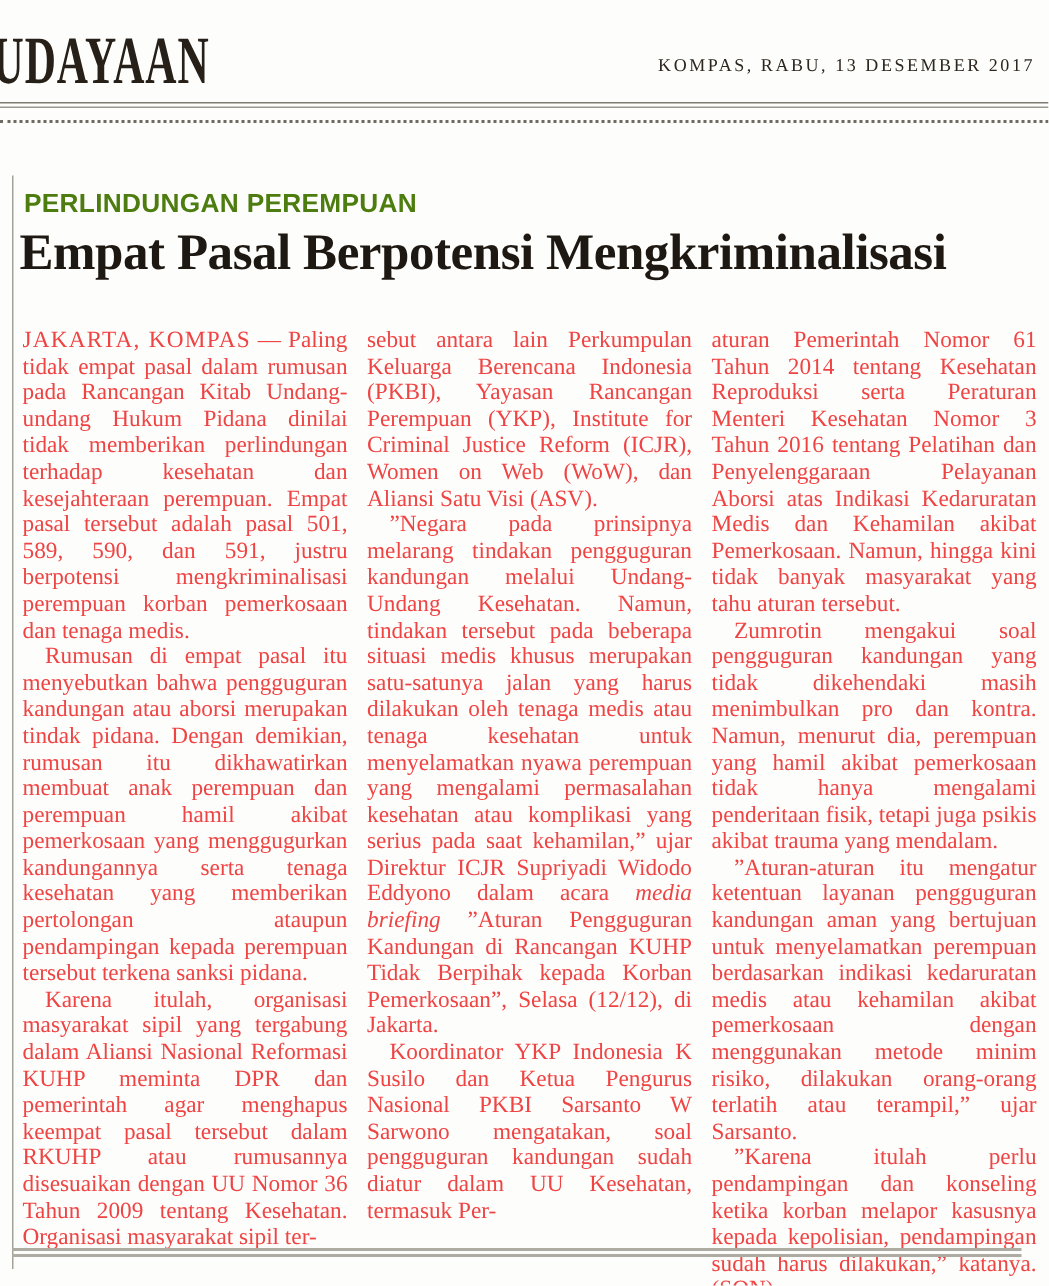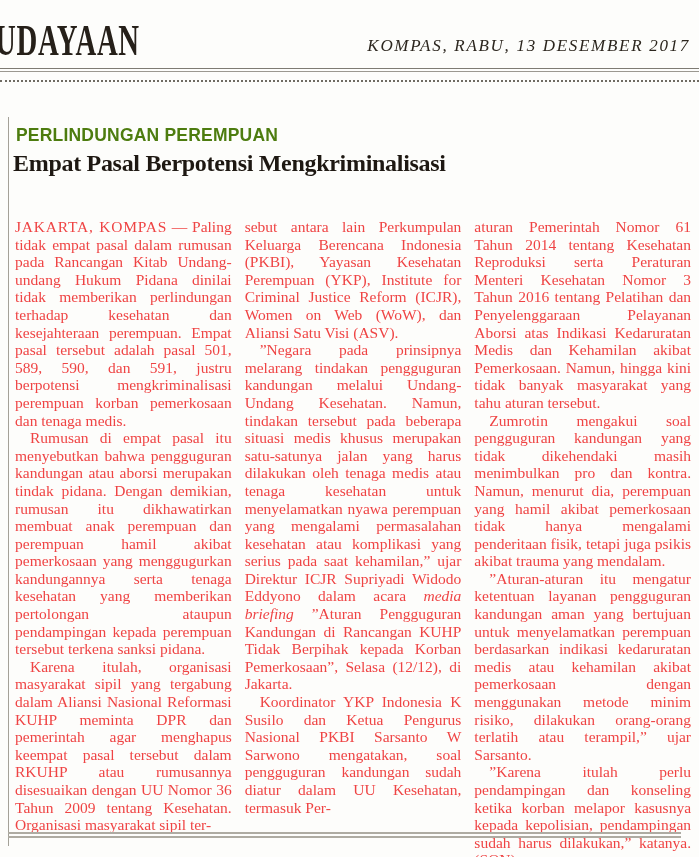--- a/index.html
+++ b/index.html
@@ -19,25 +19,24 @@
     font-size: 45px;
     letter-spacing: 1px;
     color: #262019;
     white-space: nowrap;
     transform: scaleX(0.64);
     transform-origin: left top;
   }
 
   .dateline {
     position: absolute; top: 36px; right: 9px;
-    font-size: 17px;
+    font-size: 12px;
     letter-spacing: 1.7px;
     color: #2c261e;
     white-space: nowrap;
-    font-style: italic;
   }
 
   .rule-double-top {
     position: absolute; top: 68px; left: 0; width: 699px;
     height: 2px;
     border-top: 1px solid #7e7b73;
     border-bottom: 1px solid #9b9890;
   }
 
   .rule-dotted {
@@ -56,21 +55,21 @@
     font-family: "Liberation Sans", sans-serif;
     font-weight: bold;
     font-size: 17.5px;
     letter-spacing: 0.2px;
   }
 
   .headline {
     position: absolute; left: 13px; top: 150px;
     width: 684px;
     font-weight: bold;
-    font-size: 24px;
+    font-size: 34px;
     letter-spacing: -0.3px;
     line-height: 1.12;
     color: #1e1812;
     white-space: nowrap;
   }
 
   .columns {
     position: absolute; left: 15px; top: 218px;
     width: 676px;
     display: flex;
@@ -117,21 +116,21 @@
 <div class="kicker" style="color: #4d7c0f;">PERLINDUNGAN PEREMPUAN</div>
 <h1 class="headline" style="margin:0;">Empat Pasal Berpotensi Mengkriminalisasi</h1>
 
 <div class="columns">
     <div class="col">
       <p class="para"><span class="ls">JAKARTA, KOMPAS</span><span> — Paling tidak empat pasal dalam rumusan pada Rancangan Kitab Undang-undang Hukum Pidana dinilai tidak memberikan perlindungan terhadap kesehatan dan kesejahteraan perempuan. Empat pasal tersebut adalah pasal 501, 589, 590, dan 591, justru berpotensi mengkriminalisasi perempuan korban pemerkosaan dan tenaga medis.</span></p>
       <p class="para indent"><span>Rumusan di empat pasal itu menyebutkan bahwa pengguguran kandungan atau aborsi merupakan tindak pidana. Dengan demikian, rumusan itu dikhawatirkan membuat anak perempuan dan perempuan hamil akibat pemerkosaan yang menggugurkan kandungannya serta tenaga kesehatan yang memberikan pertolongan ataupun pendampingan kepada perempuan tersebut terkena sanksi pidana.</span></p>
       <p class="para indent"><span>Karena itulah, organisasi masyarakat sipil yang tergabung dalam Aliansi Nasional Reformasi KUHP meminta DPR dan pemerintah agar menghapus keempat pasal tersebut dalam RKUHP atau rumusannya disesuaikan dengan UU Nomor 36 Tahun 2009 tentang Kesehatan. Organisasi masyarakat sipil ter-</span></p>
     </div>
     <div class="col">
-      <p class="para"><span>sebut antara lain Perkumpulan Keluarga Berencana Indonesia (PKBI), Yayasan Kesehatan Perempuan (YKP), Institute for Criminal Justice Reform (ICJR), Women on Web (WoW), dan Aliansi Satu Visi (ASV).</span></p>
+      <p class="para"><span>sebut antara lain Perkumpulan Keluarga Berencana Indonesia (PKBI), Yayasan Rancangan Perempuan (YKP), Institute for Criminal Justice Reform (ICJR), Women on Web (WoW), dan Aliansi Satu Visi (ASV).</span></p>
       <p class="para indent"><span>”Negara pada prinsipnya melarang tindakan pengguguran kandungan melalui Undang-Undang Kesehatan. Namun, tindakan tersebut pada beberapa situasi medis khusus merupakan satu-satunya jalan yang harus dilakukan oleh tenaga medis atau tenaga kesehatan untuk menyelamatkan nyawa perempuan yang mengalami permasalahan kesehatan atau komplikasi yang serius pada saat kehamilan,” ujar Direktur ICJR Supriyadi Widodo Eddyono dalam acara </span><span class="it">media briefing</span><span> ”Aturan Pengguguran Kandungan di Rancangan KUHP Tidak Berpihak kepada Korban Pemerkosaan”, Selasa (12/12), di Jakarta.</span></p>
       <p class="para indent"><span>Koordinator YKP Indonesia K Susilo dan Ketua Pengurus Nasional PKBI Sarsanto W Sarwono mengatakan, soal pengguguran kandungan sudah diatur dalam UU Kesehatan, termasuk Per-</span></p>
     </div>
     <div class="col">
       <p class="para"><span>aturan Pemerintah Nomor 61 Tahun 2014 tentang Kesehatan Reproduksi serta Peraturan Menteri Kesehatan Nomor 3 Tahun 2016 tentang Pelatihan dan Penyelenggaraan Pelayanan Aborsi atas Indikasi Kedaruratan Medis dan Kehamilan akibat Pemerkosaan. Namun, hingga kini tidak banyak masyarakat yang tahu aturan tersebut.</span></p>
       <p class="para indent"><span>Zumrotin mengakui soal pengguguran kandungan yang tidak dikehendaki masih menimbulkan pro dan kontra. Namun, menurut dia, perempuan yang hamil akibat pemerkosaan tidak hanya mengalami penderitaan fisik, tetapi juga psikis akibat trauma yang mendalam.</span></p>
       <p class="para indent"><span>”Aturan-aturan itu mengatur ketentuan layanan pengguguran kandungan aman yang bertujuan untuk menyelamatkan perempuan berdasarkan indikasi kedaruratan medis atau kehamilan akibat pemerkosaan dengan menggunakan metode minim risiko, dilakukan orang-orang terlatih atau terampil,” ujar Sarsanto.</span></p>
       <p class="para indent"><span>”Karena itulah perlu pendampingan dan konseling ketika korban melapor kasusnya kepada kepolisian, pendampingan sudah harus dilakukan,” katanya. (SON)</span></p>
     </div>
   </div>

